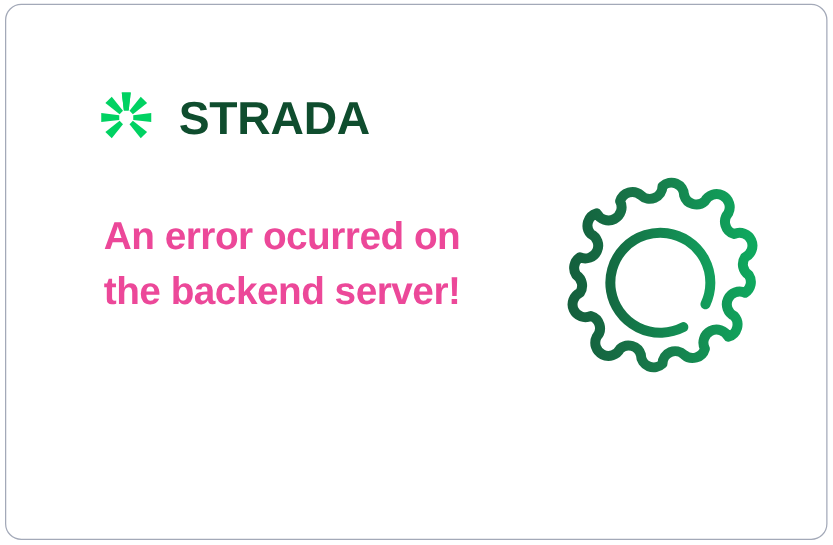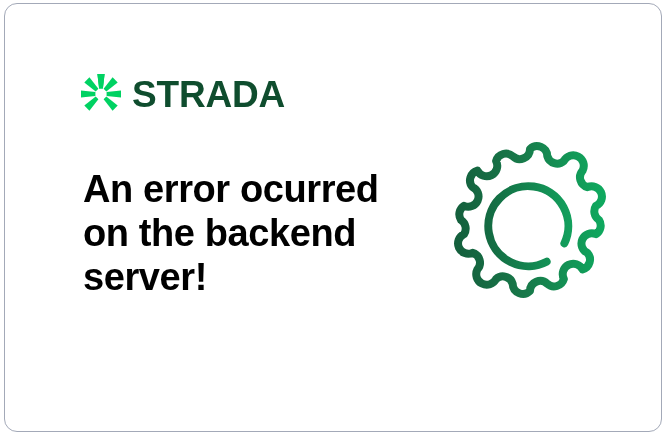--- a/index.html
+++ b/index.html
@@ -37,21 +37,21 @@
     overflow: hidden;
   }
 
   
   .brand {
     position: absolute;
     left: 74px;
     top: 68px;
     display: flex;
     align-items: center;
-    gap: 9px;
+    gap: 20px;
   }
   .brand-mark {
     width: 44px;
     height: 44px;
     display: block;
     flex: 0 0 auto;
   }
   .brand-word {
     font-family: "Liberation Sans", sans-serif;
     font-size: 37px;
@@ -63,25 +63,25 @@
     margin-top: 1px;
   }
 
   
   .headline {
     position: absolute;
     left: 78px;
     top: 163px;
     width: 300px;
     font-family: "Liberation Sans", sans-serif;
-    font-size: 38px;
+    font-size: 31px;
     font-weight: 700;
     line-height: 44px;
     letter-spacing: -0.4px;
-    color: #000000;
+    color: #ec4899;
     margin: 0;
   }
 
   
   .gear-art {
     position: absolute;
     left: 443px;
     top: 132px;
     width: 164px;
     height: 168px;

